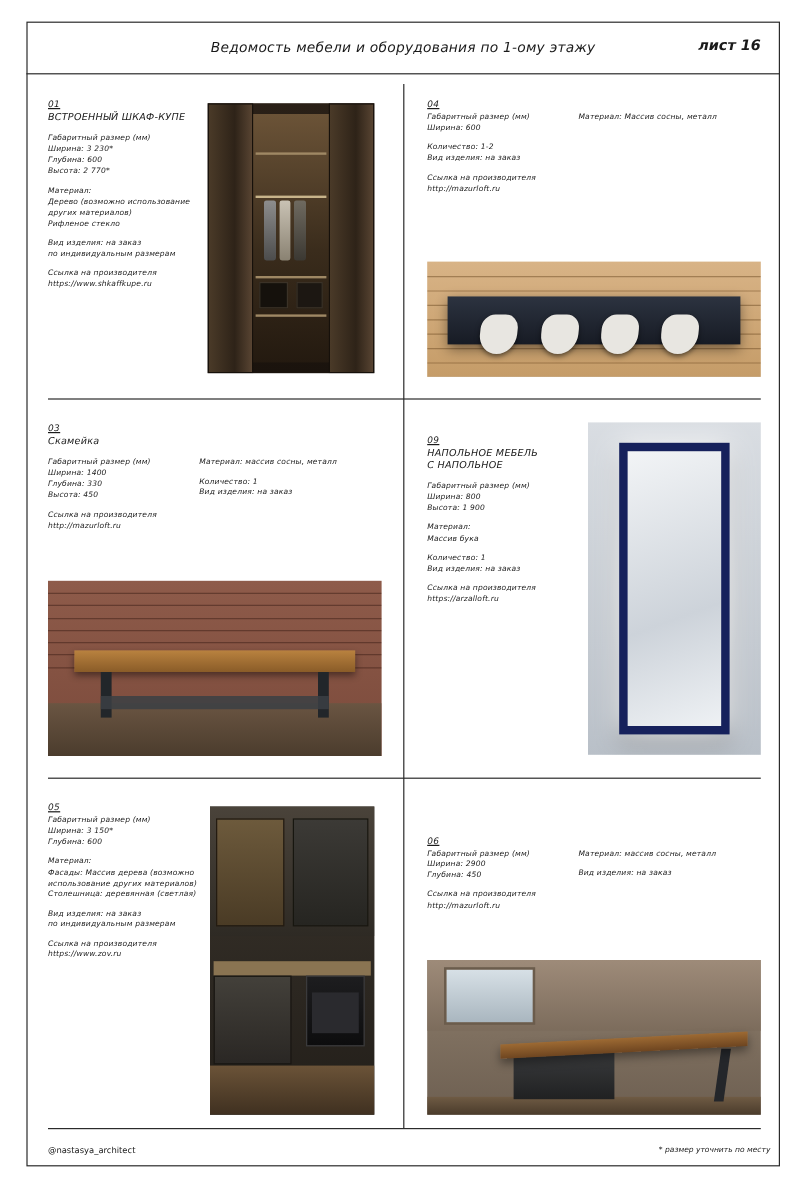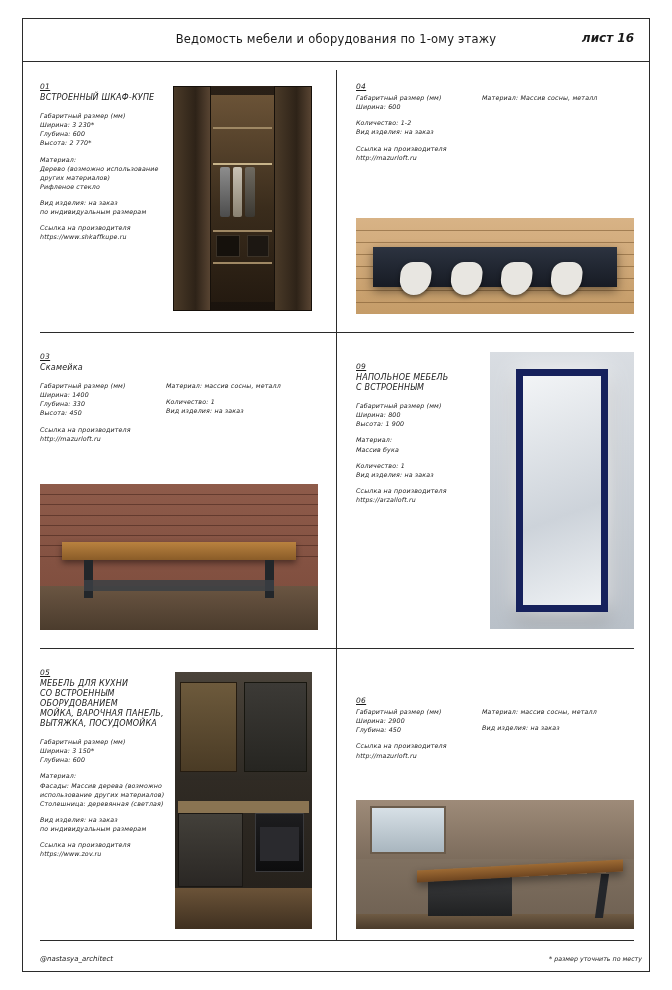--- a/index.html
+++ b/index.html
@@ -37,20 +37,21 @@
     height: 44px;
     border-bottom: 1px solid #2b2b2b;
     box-sizing: border-box;
   }
   .header-title {
     position: absolute;
     left: 0;
     right: 0;
     top: 14px;
     text-align: center;
+    font-style: italic;
     font-size: 11.5px;
     letter-spacing: 0.2px;
     color: #1a1a1a;
   }
   .header-sheet {
     position: absolute;
     right: 16px;
     top: 13px;
     font-style: italic;
     font-weight: bold;
@@ -119,21 +120,20 @@
     width: 100%;
     height: 100%;
     position: relative;
   }
 
   .footer-left {
     position: absolute;
     left: 40px;
     top: 955px;
     font-size: 7px;
-    font-style: italic;
     color: #1a1a1a;
   }
   .footer-right {
     position: absolute;
     right: 30px;
     top: 955px;
     font-size: 6.3px;
     font-style: italic;
     color: #1a1a1a;
   }
@@ -385,21 +385,21 @@
       <div class="leg lg1"></div>
       <div class="leg lg2"></div>
       <div class="shelfbar"></div>
     </div>
   </div>
 
   <div class="cell" style="left:356px; top:362px; width:135px;">
     <div class="num">09</div>
     <div class="item-title">
       <div>НАПОЛЬНОЕ МЕБЕЛЬ</div>
-      <div>С ВСТРОЕННЫМ</div>
+      <div>С НАПОЛЬНОЕ</div>
     </div>
     <div class="spec">
       <div class="blk">
         <div>Габаритный размер (мм)</div>
         <div>Ширина: 800</div>
         <div>Высота: 1 900</div>
       </div>
       <div class="blk">
         <div>Материал:</div>
         <div>Массив бука</div>
@@ -416,26 +416,20 @@
   </div>
   <div class="photo p4" style="left:490px; top:352px; width:144px; height:277px;">
     <div class="ph-inner">
       <div class="glow"></div>
       <div class="frm"></div>
     </div>
   </div>
 
   <div class="cell" style="left:40px; top:668px; width:135px;">
     <div class="num">05</div>
-    <div class="item-title">
-      <div>МЕБЕЛЬ ДЛЯ КУХНИ</div>
-      <div>СО ВСТРОЕННЫМ ОБОРУДОВАНИЕМ</div>
-      <div>МОЙКА, ВАРОЧНАЯ ПАНЕЛЬ,</div>
-      <div>ВЫТЯЖКА, ПОСУДОМОЙКА</div>
-    </div>
     <div class="spec">
       <div class="blk">
         <div>Габаритный размер (мм)</div>
         <div>Ширина: 3 150*</div>
         <div>Глубина: 600</div>
       </div>
       <div class="blk">
         <div>Материал:</div>
         <div>Фасады: Массив дерева (возможно</div>
         <div>использование других материалов)</div>

